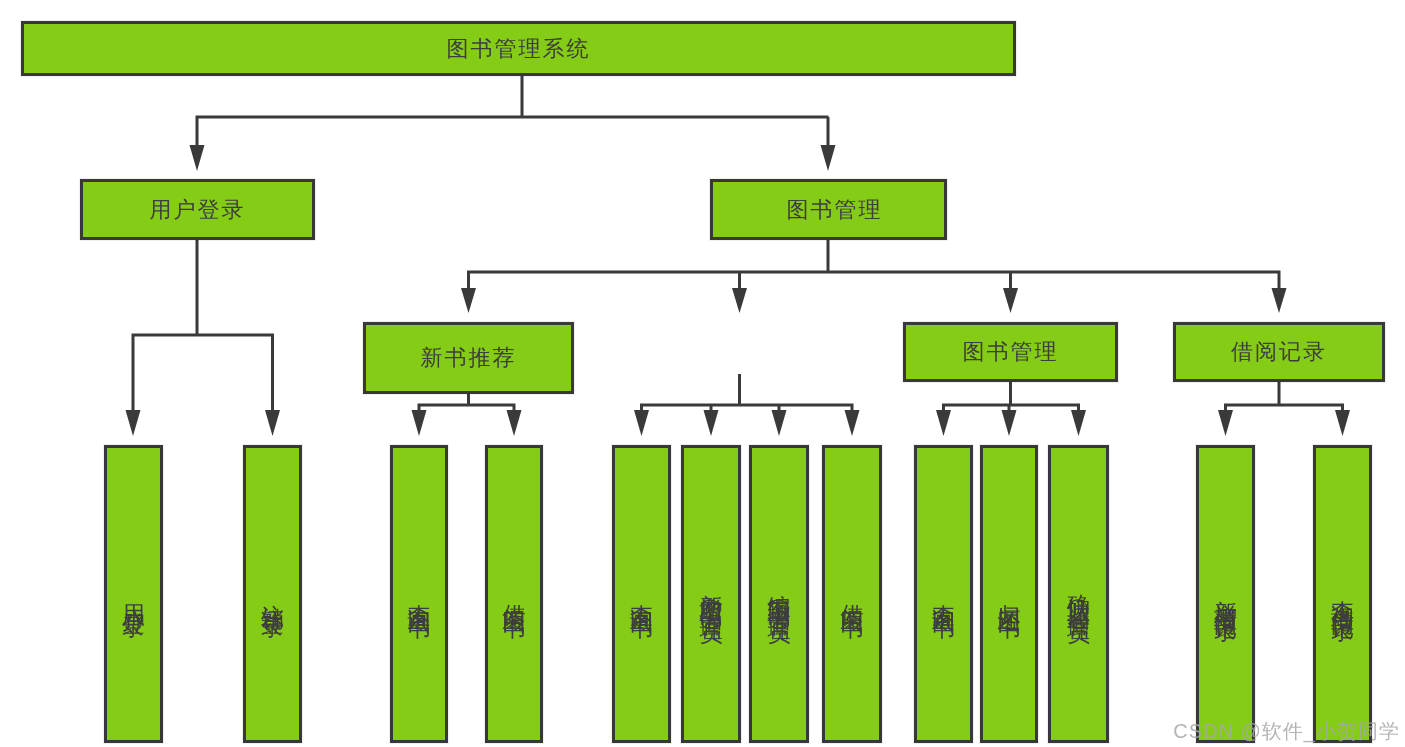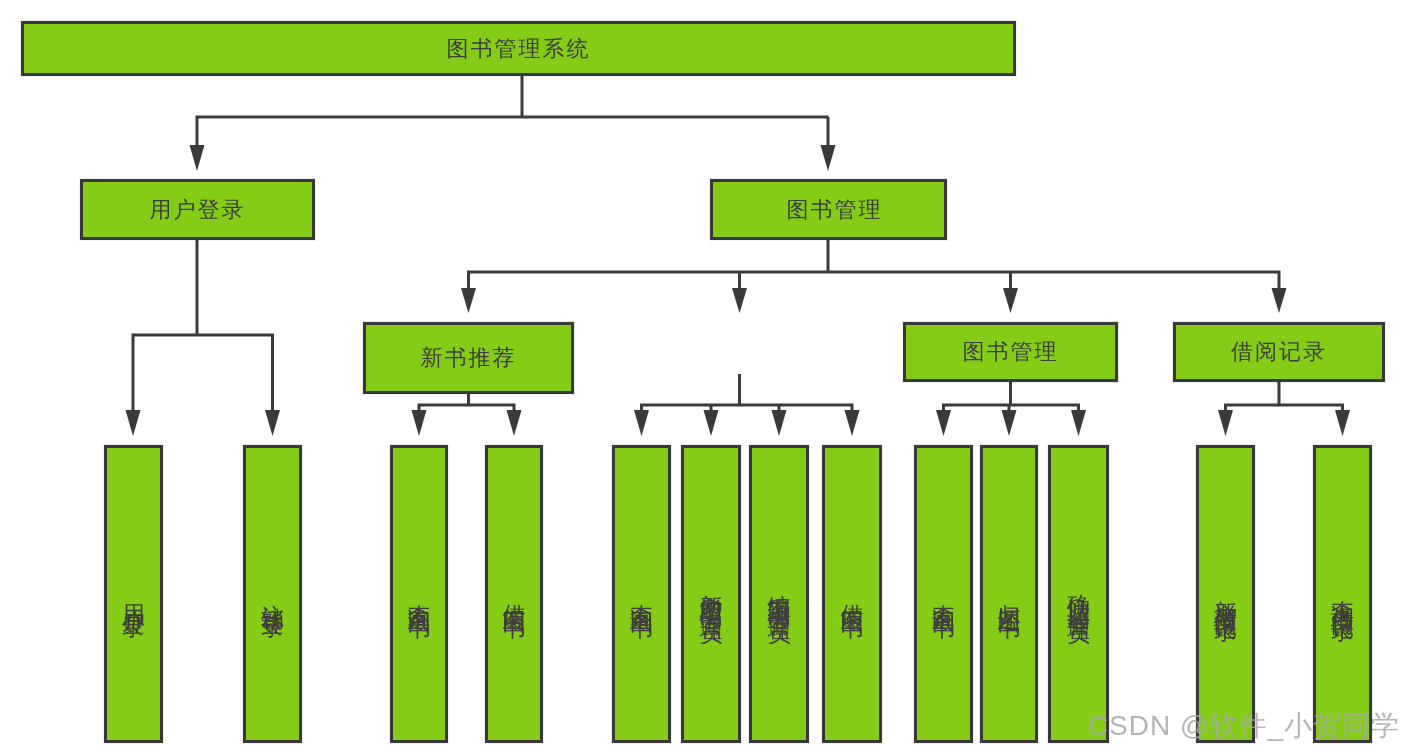--- a/index.html
+++ b/index.html
@@ -66,21 +66,21 @@
   .l-8  { left: 822px;  width: 60px; }
   .l-9  { left: 914px;  width: 59px; }
   .l-10 { left: 980px;  width: 58px; }
   .l-11 { left: 1048px; width: 61px; }
   .l-12 { left: 1196px; width: 59px; }
   .l-13 { left: 1313px; width: 59px; }
   .watermark {
     position: absolute;
     right: 5px;
     bottom: 2px;
-    font-size: 28px;
+    font-size: 20px;
     letter-spacing: 1px;
     color: rgba(167, 167, 167, 0.85);
     z-index: 5;
     white-space: nowrap;
   }
 </style>
 </head>
 <body>
 
 <div class="canvas">

